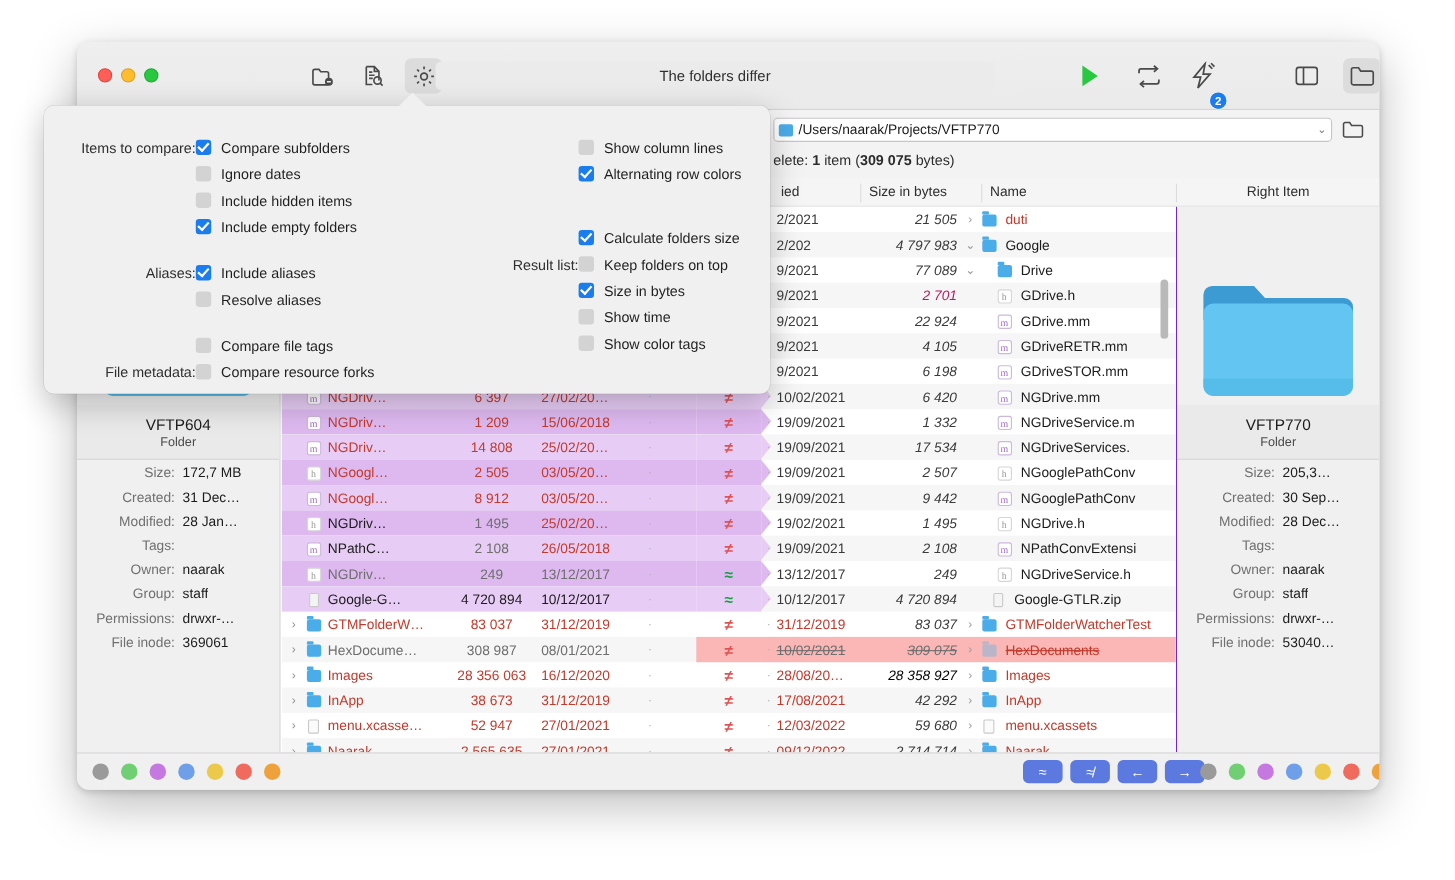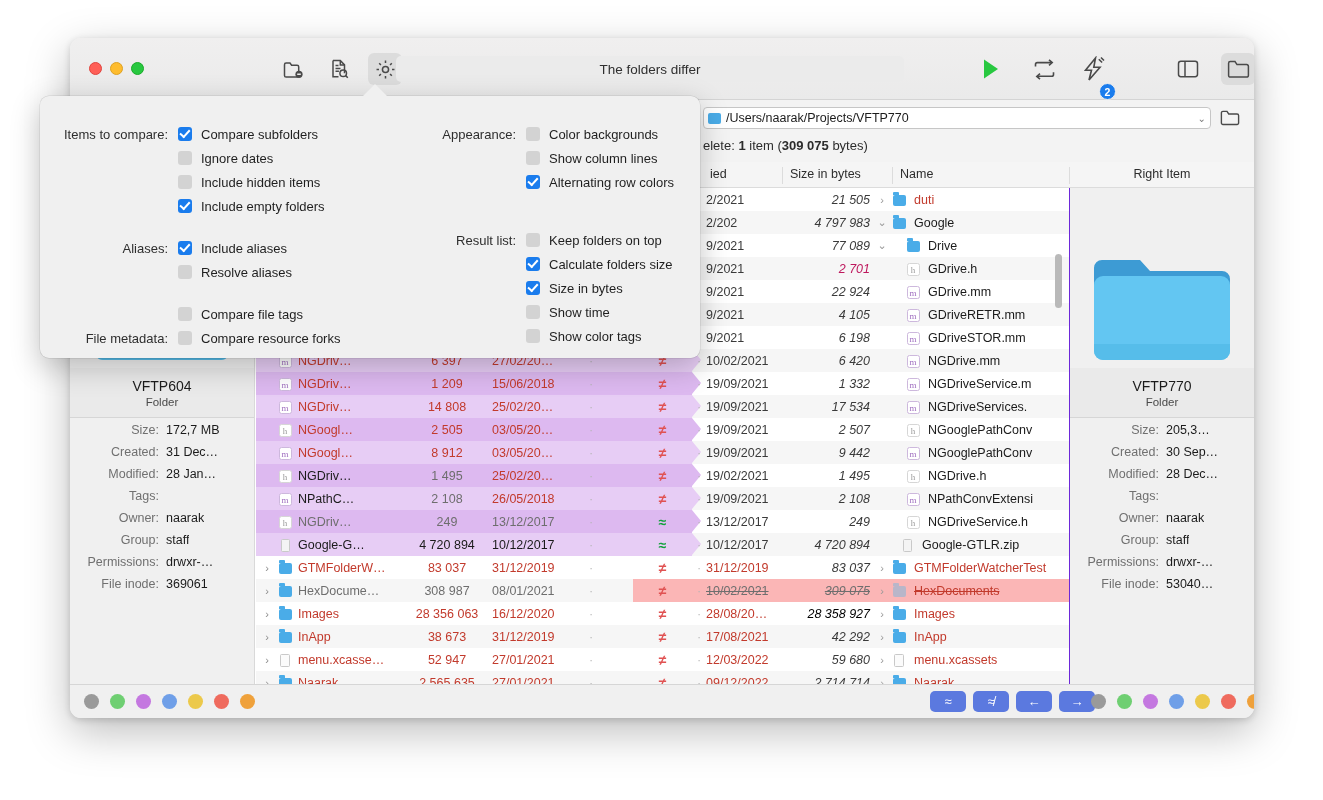--- a/index.html
+++ b/index.html
@@ -249,21 +249,21 @@
     border-bottom: 13px solid #f0f0f0;
     z-index: 41;
   }
   .popcol { position: absolute; top: 26px; }
   #popcol-a { left: 24px; width: 330px; }
   #popcol-b { left: 372px; width: 290px; }
 
   .popgroup { position: relative; margin-bottom: 18px; }
   .poprow { display: flex; align-items: center; height: 24px; }
   .poplabel {
-    width: 114px; text-align: right; padding-right: 10px;
+    width: 114px; text-align: right; 
     font-size: 13px; color: #2e2e2e; white-space: nowrap;
   }
   .poplabel.blank { visibility: hidden; }
   .cbox {
     width: 14px; height: 14px; border-radius: 3px;
     background: #d3d3d3; flex: none;
     display: flex; align-items: center; justify-content: center;
   }
   .cbox.on { background: #1a7ced; }
   .cbox.on::after {
@@ -936,49 +936,44 @@
         <div class="poprow">
           <div class="poplabel">File metadata:</div>
           <div class="cbox"></div>
           <div class="poptext">Compare resource forks</div>
         </div>
       </div>
     </div>
   <div class="popcol" id="popcol-b">
       <div class="popgroup">
         <div class="poprow">
-          <div class="poplabel">Appearance:</div>
-          <div class="cbox"></div>
-          <div class="poptext">Color backgrounds</div>
-        </div>
-        <div class="poprow">
           <div class="poplabel blank">Appearance:</div>
           <div class="cbox"></div>
           <div class="poptext">Show column lines</div>
         </div>
         <div class="poprow">
           <div class="poplabel blank">Appearance:</div>
           <div class="cbox on"></div>
           <div class="poptext">Alternating row colors</div>
         </div>
       </div>
       <div class="popgroup" style="margin-top: 34px;">
         <div class="poprow">
+          <div class="poplabel blank">Result list:</div>
+          <div class="cbox on"></div>
+          <div class="poptext">Calculate folders size</div>
+        </div>
+        <div class="poprow">
           <div class="poplabel">Result list:</div>
           <div class="cbox"></div>
           <div class="poptext">Keep folders on top</div>
         </div>
         <div class="poprow">
           <div class="poplabel blank">Result list:</div>
           <div class="cbox on"></div>
-          <div class="poptext">Calculate folders size</div>
-        </div>
-        <div class="poprow">
-          <div class="poplabel blank">Result list:</div>
-          <div class="cbox on"></div>
           <div class="poptext">Size in bytes</div>
         </div>
         <div class="poprow">
           <div class="poplabel blank">Result list:</div>
           <div class="cbox"></div>
           <div class="poptext">Show time</div>
         </div>
         <div class="poprow">
           <div class="poplabel blank">Result list:</div>
           <div class="cbox"></div>

